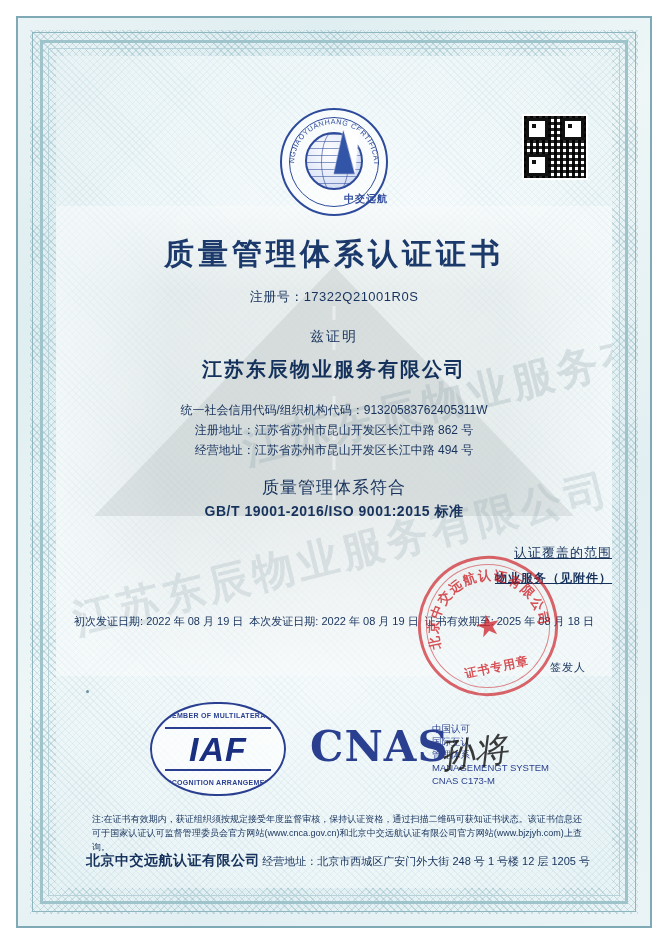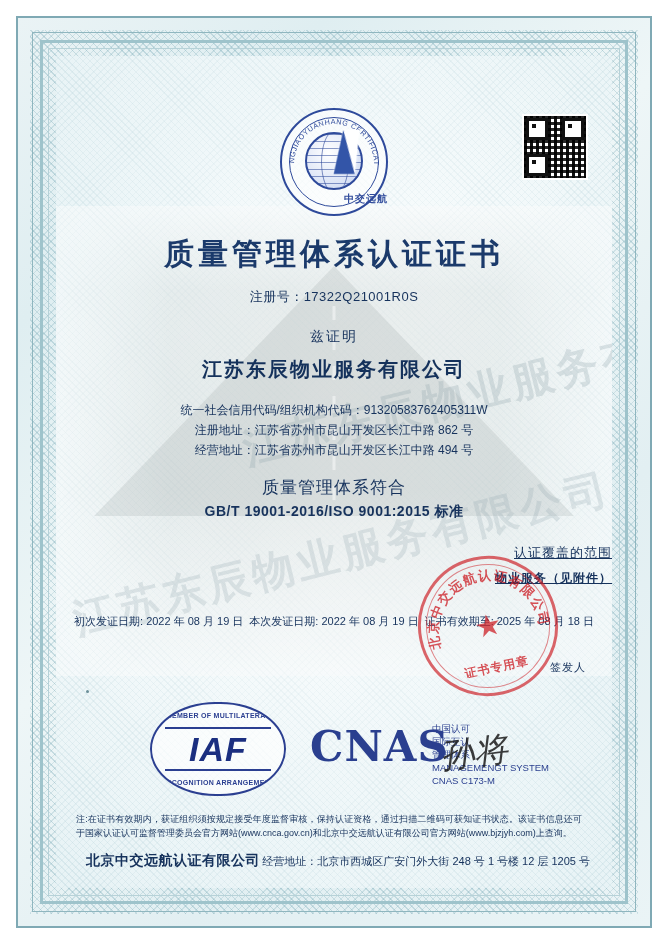--- a/index.html
+++ b/index.html
@@ -447,21 +447,21 @@
     font-family: "DejaVu Serif", "Liberation Serif", serif;
     font-style: italic;
     transform: rotate(-7deg);
     opacity: 0.85;
     white-space: nowrap;
   }
 
   
   .note {
     position: absolute;
-    left: 20px;
+    left: 36px;
     right: 30px;
     top: 756px;
     font-size: 9px;
     line-height: 14px;
     color: #16325c;
     text-align: justify;
   }
   .footer {
     position: absolute;
     left: 30px;

